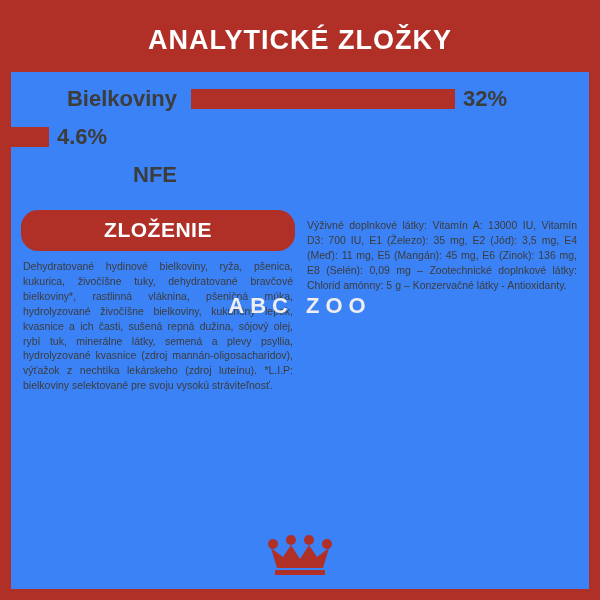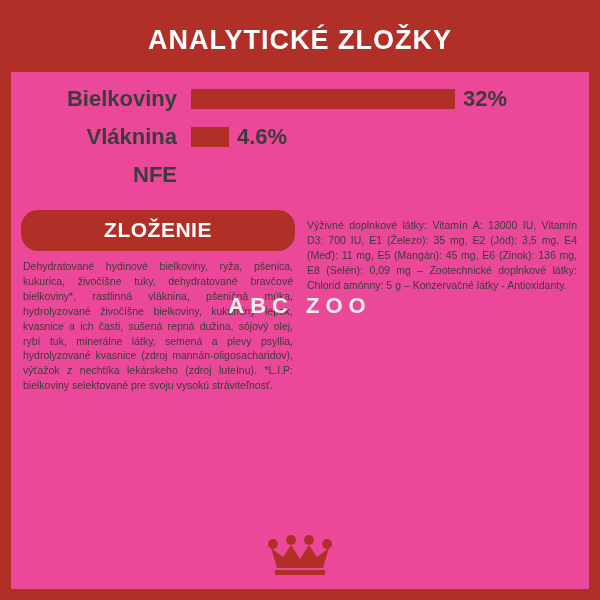--- a/index.html
+++ b/index.html
@@ -17,21 +17,21 @@
     position: relative;
     width: 600px;
     height: 600px;
     box-sizing: border-box;
     border: 11px solid #b03028;
     background: #ffffff;
   }
   .inner {
     position: absolute;
     left: 0; top: 0; right: 0; bottom: 0;
-    background: #ec4899;
+    background: #3b82f6;
   }
 
   
   .analytic-title {
     text-align: center;
     color: #ffffff;
     background: #b03028;
     font-size: 27px;
     font-weight: bold;
     letter-spacing: 1px;
@@ -165,21 +165,20 @@
       <div class="bar-row">
         <div class="bar-label">Bielkoviny</div>
         <div class="bar-track">
           <div class="bar-fill" style="width:264px"></div>
           <div class="bar-value">32%</div>
         </div>
       </div>
 
 
       <div class="bar-row">
-        <div class="bar-label">Vláknina</div>
         <div class="bar-track">
           <div class="bar-fill" style="width:38px"></div>
           <div class="bar-value">4.6%</div>
         </div>
       </div>
 
       <div class="bar-row">
         <div class="bar-label">NFE</div>
       </div>
 

